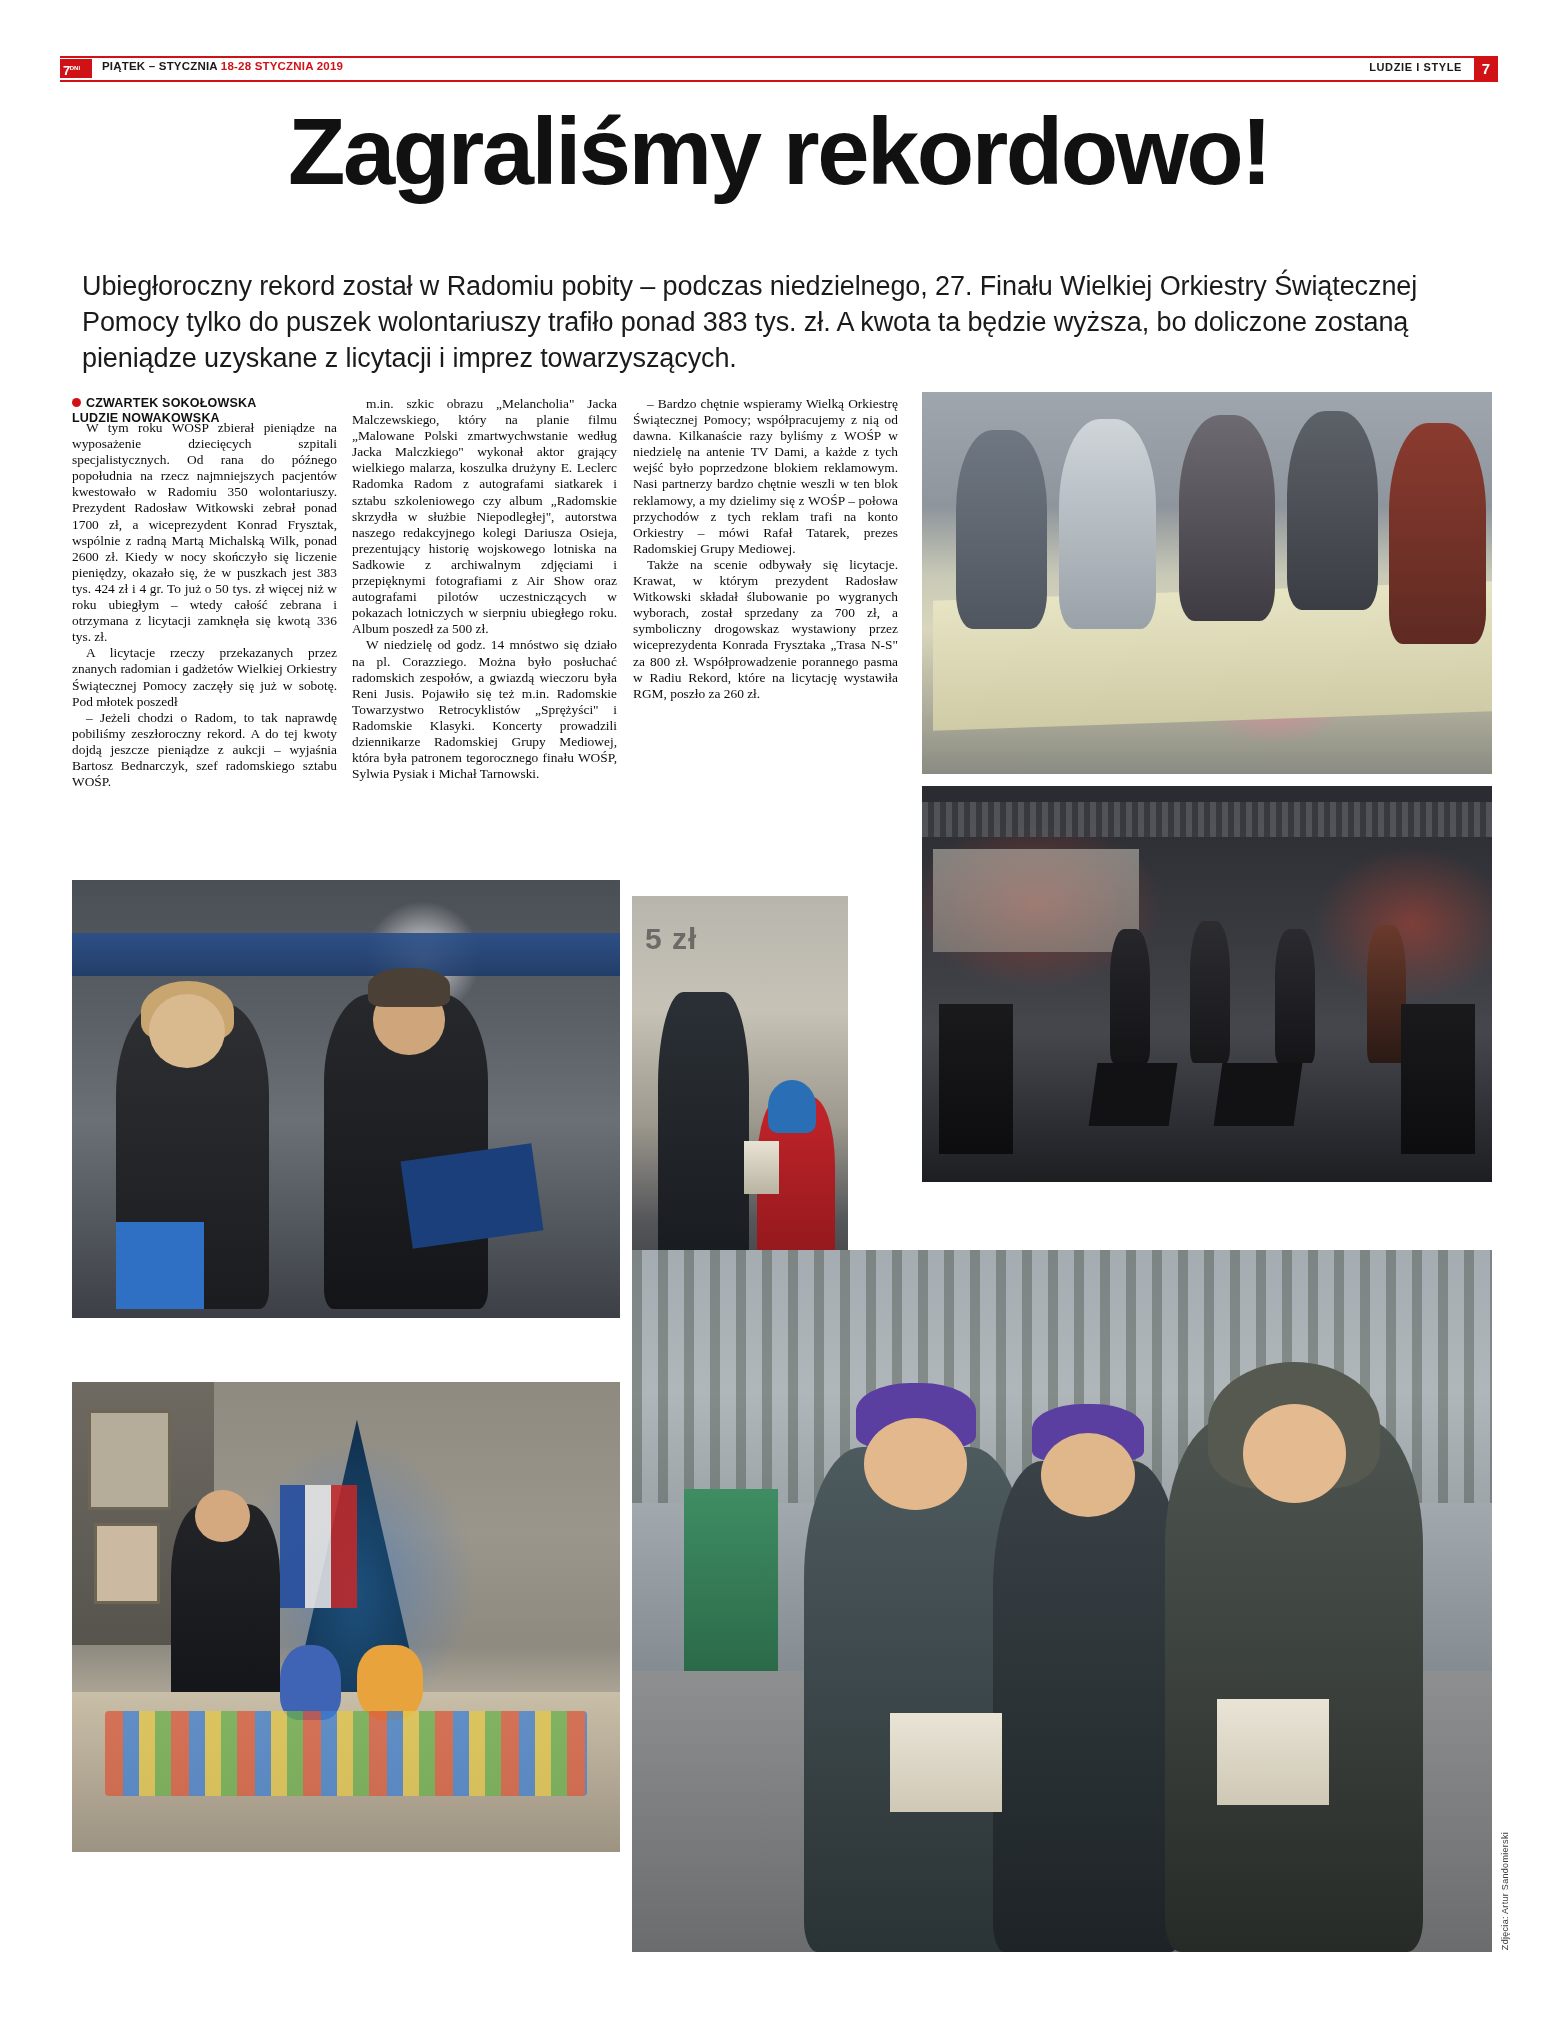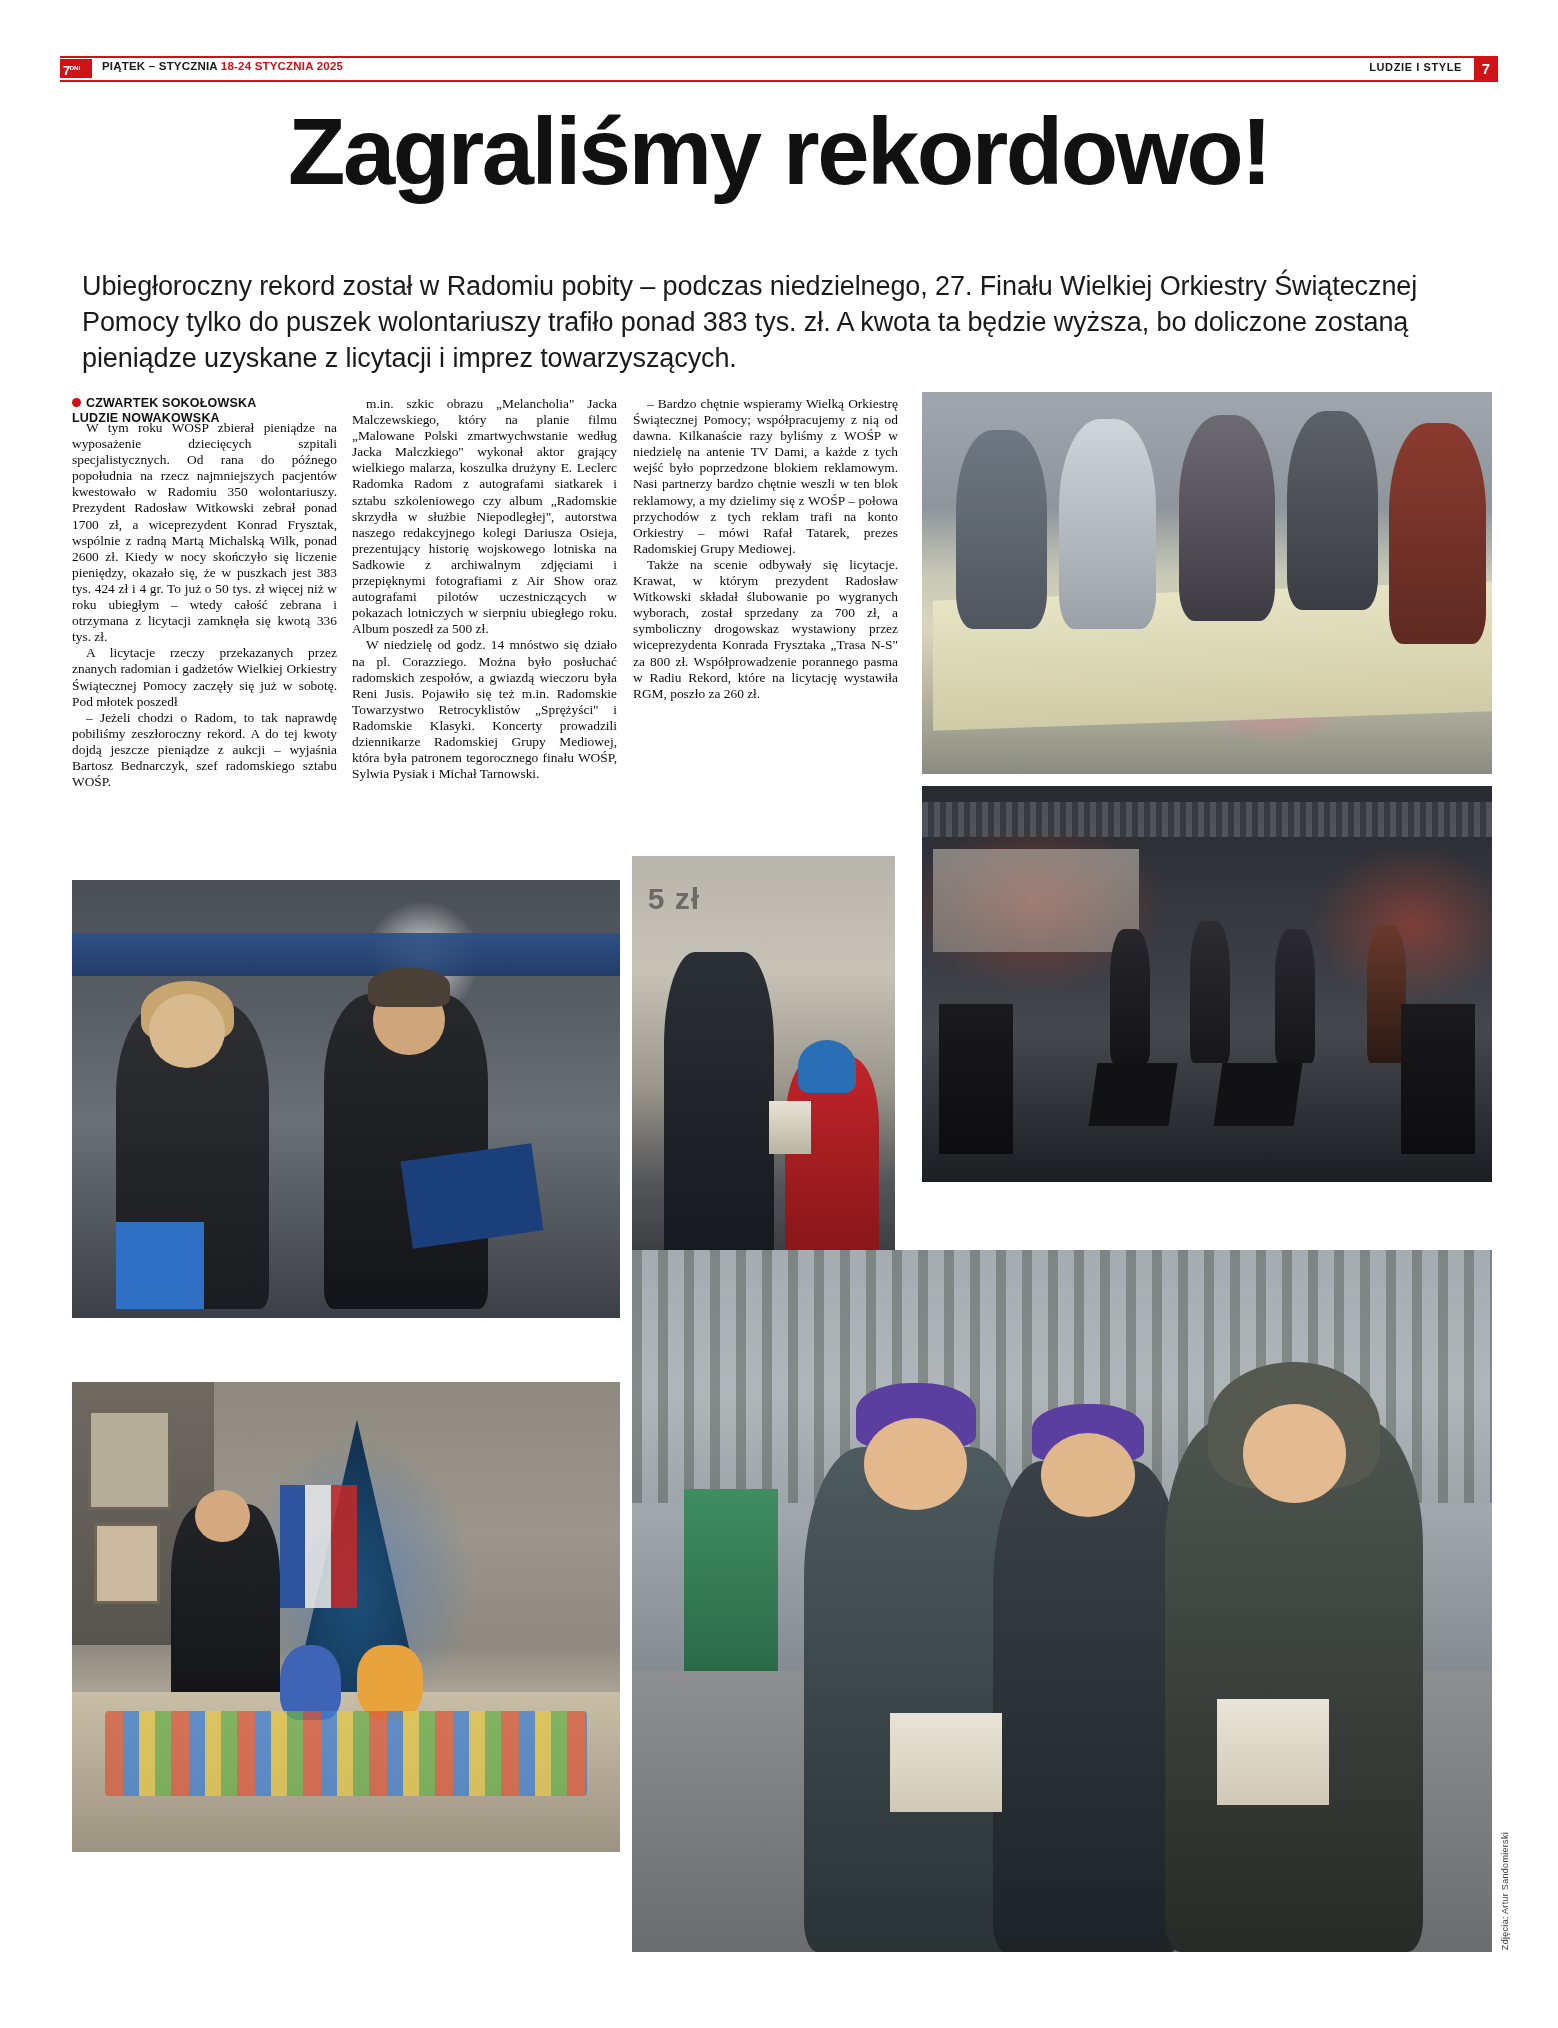--- a/index.html
+++ b/index.html
@@ -234,21 +234,21 @@
   #photo-hosts .pA { position:absolute; left:8%; top:28%; width:28%; height:70%; background: linear-gradient(#2d2f33,#1b1c1f); border-radius:30% 30% 6% 6%; }
   #photo-hosts .pA-head { position:absolute; left:14%; top:26%; width:14%; height:17%; background:#d9b98e; border-radius:50%; }
   #photo-hosts .pA-hair { position:absolute; left:12.5%; top:23%; width:17%; height:14%; background:#c9a56f; border-radius:50% 50% 30% 30%; }
   #photo-hosts .pB { position:absolute; left:46%; top:26%; width:30%; height:72%; background: linear-gradient(#26282c,#141518); border-radius:28% 28% 6% 6%; }
   #photo-hosts .pB-head { position:absolute; left:55%; top:24%; width:13%; height:16%; background:#cfa57c; border-radius:50%; }
   #photo-hosts .pB-hat { position:absolute; left:54%; top:20%; width:15%; height:9%; background:#4a4035; border-radius:45% 45% 20% 20%; }
   #photo-hosts .board { position:absolute; left:61%; top:62%; width:24%; height:20%; background:#1b3f7a; transform: rotate(-8deg); }
   #photo-hosts .bag { position:absolute; left:8%; top:78%; width:16%; height:20%; background:#2f6fc4; }
 
   
-  #photo-can { left: 632px; top: 856px; width: 263px; height: 438px; }
+  #photo-can { left: 632px; top: 896px; width: 216px; height: 438px; }
   #photo-can .ph-inner {
     background:
       linear-gradient(to bottom, #b8b5ad 0%, #c6c2b6 26%, #9c988d 52%, #55565a 74%, #2f3033 100%);
   }
   #photo-can .signtxt {
     position:absolute; left:6%; top:6%; right:6%;
     font-family:"Liberation Sans", sans-serif;
     font-weight:bold;
     font-size:30px;
     color:#2a2a2a;
@@ -317,21 +317,21 @@
 
 <div class="masthead">
   <div class="masthead-rule-top"></div>
 
   <div class="logo-badge">
     <span>7</span><span class="logo-sub">DNI</span>
   </div>
 
   <div class="masthead-date">
     <span>PIĄTEK – STYCZNIA</span>
-    <span class="date-red">18-24 STYCZNIA 2025</span>
+    <span class="date-red">18-28 STYCZNIA 2019</span>
   </div>
 
   <div class="masthead-section">LUDZIE I STYLE</div>
   <div class="masthead-page">7</div>
 
   <div class="masthead-rule-bottom"></div>
 </div>
 
 <div class="headline">Zagraliśmy rekordowo!</div>
 

